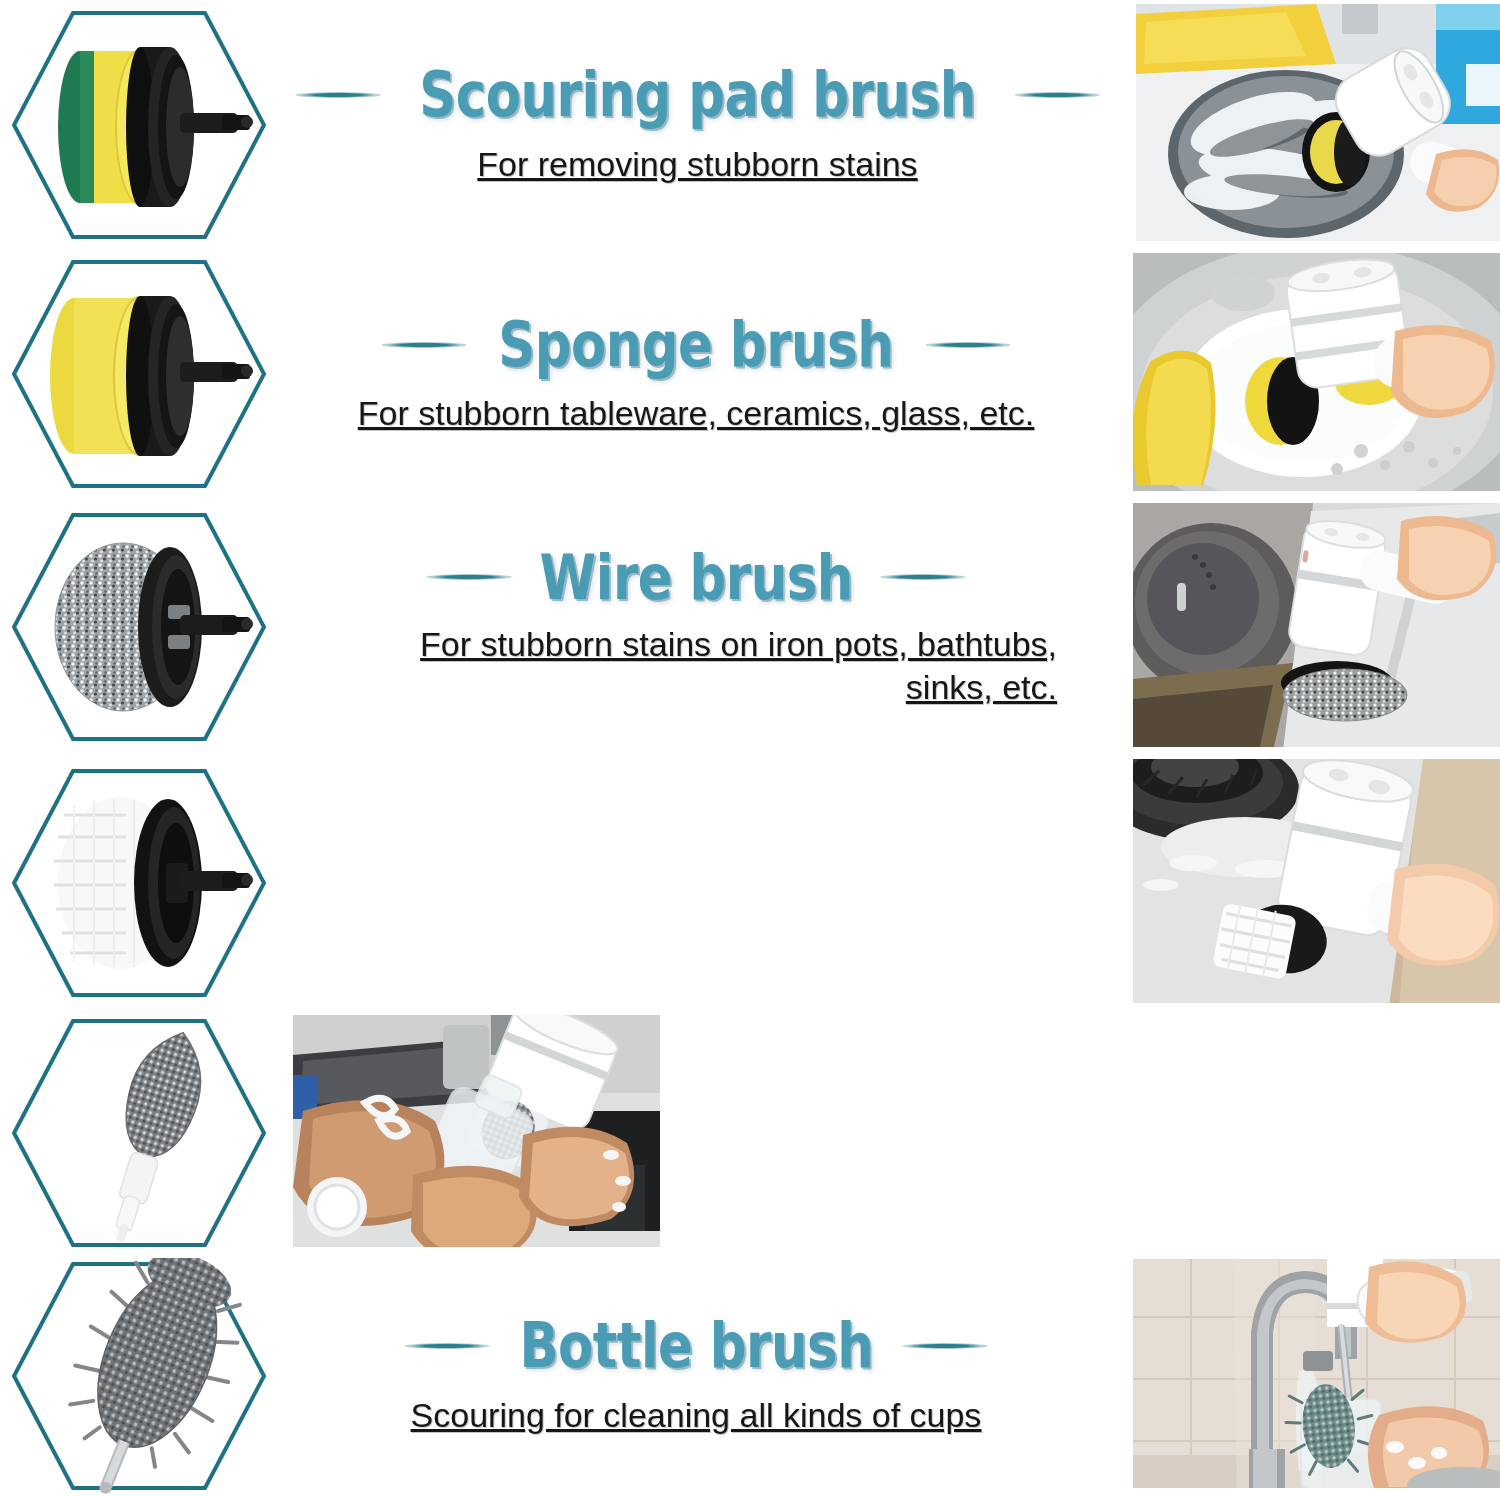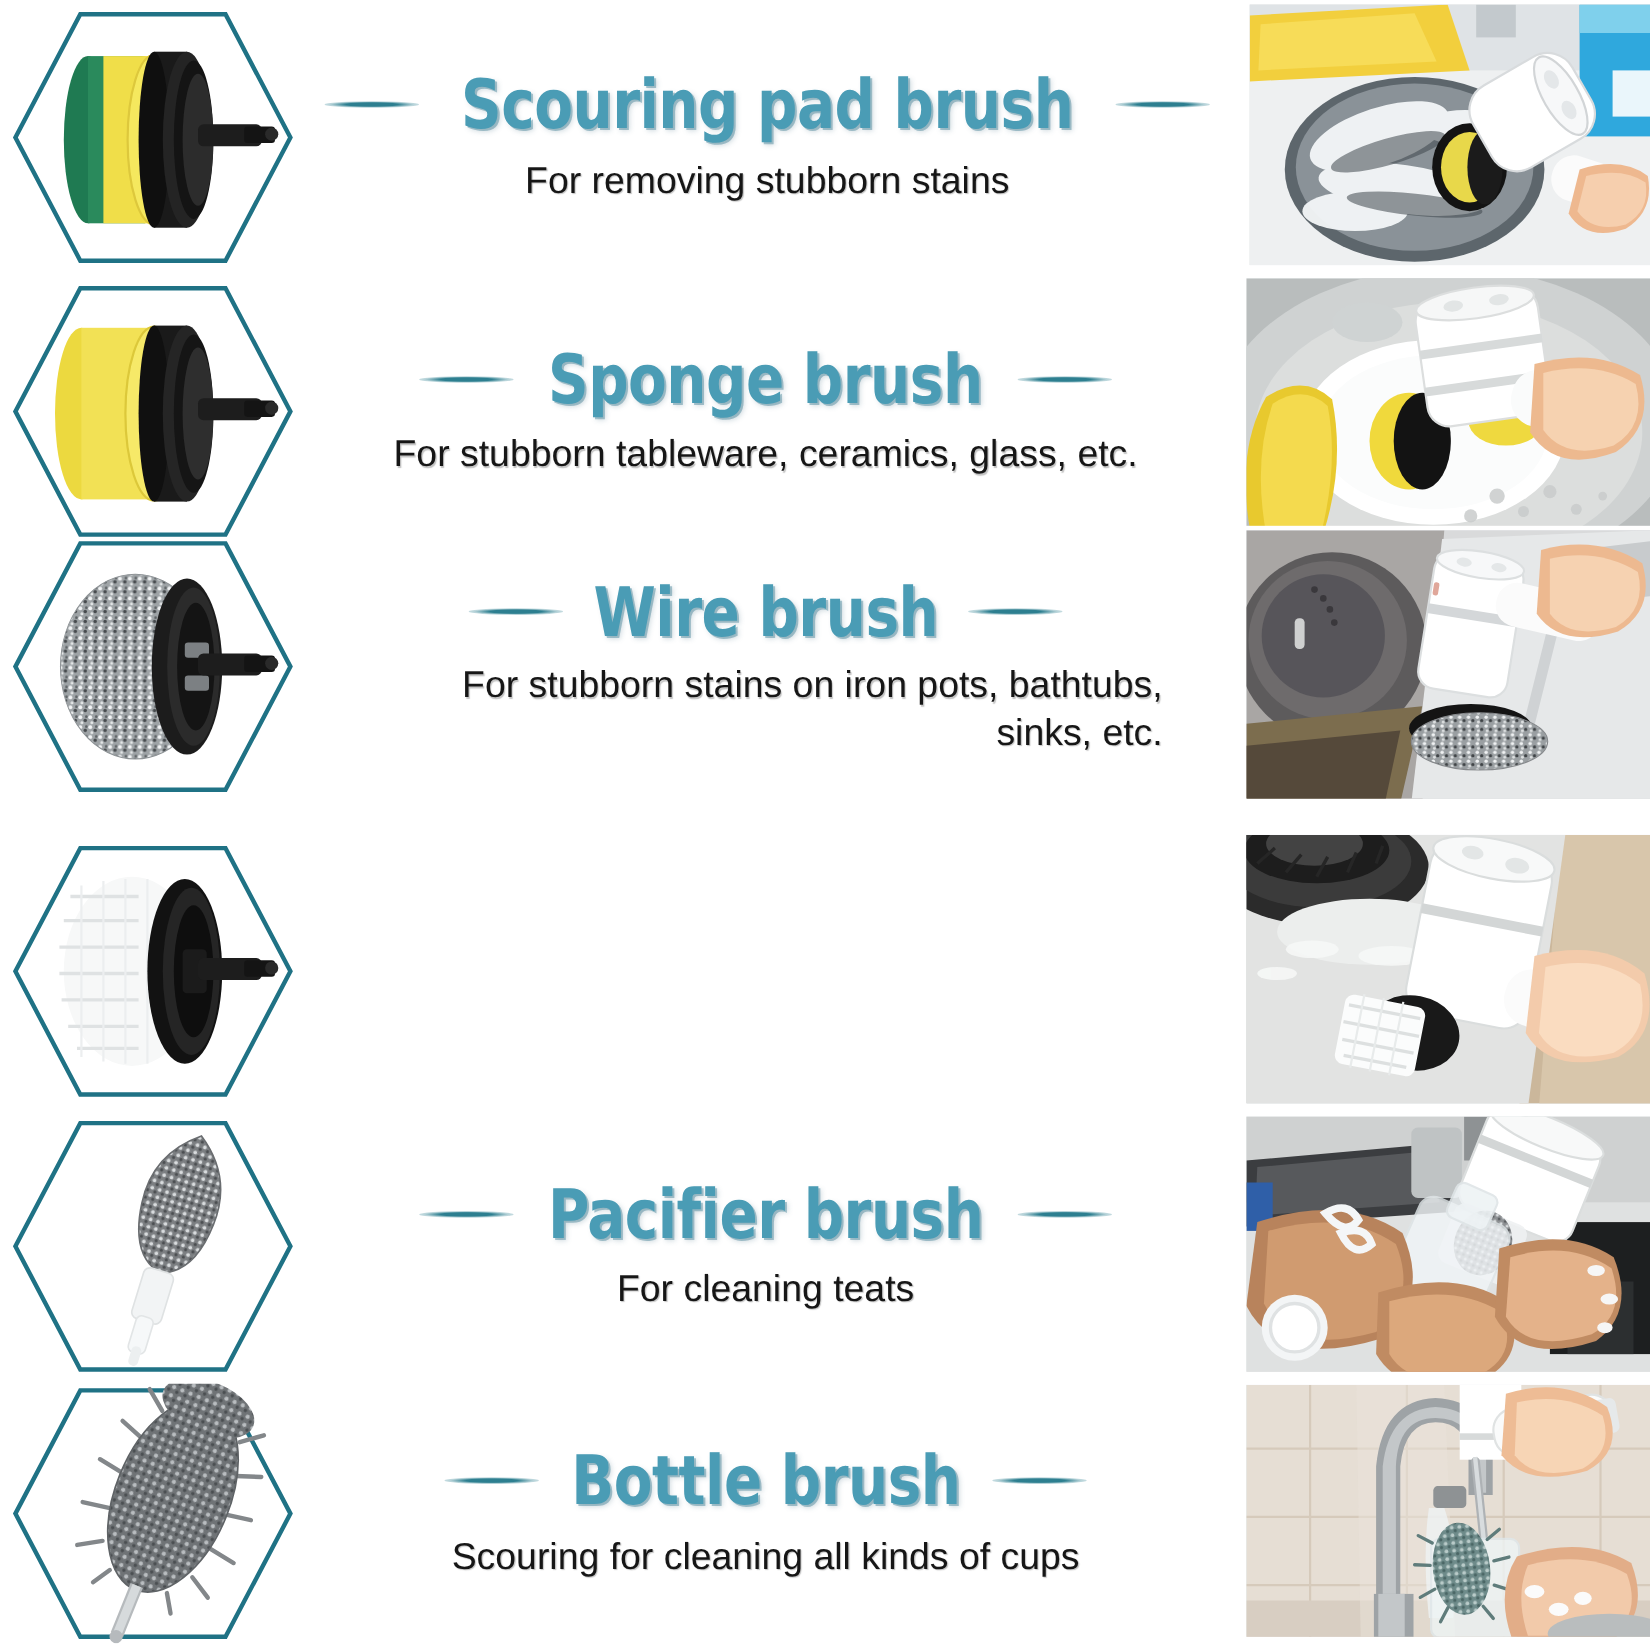--- a/index.html
+++ b/index.html
@@ -7,21 +7,21 @@
     width:1500px;height:1496px;background:#ffffff;
     font-family:"Liberation Sans",sans-serif;
     overflow:hidden;position:relative;
   }
   .sheet{position:relative;width:1500px;height:1496px;background:#fff;}
 
   
   .row{position:absolute;left:0;width:1500px;display:flex;align-items:stretch;}
   .r0{top:0;height:249px;}
   .r1{top:249px;height:250px;}
-  .r2{top:478px;height:256px;}
+  .r2{top:499px;height:256px;}
   .r3{top:755px;height:256px;}
   .r4{top:1011px;height:244px;}
   .r5{top:1255px;height:241px;}
 
   
   .hexcell{position:relative;width:285px;flex:0 0 285px;}
   .hexwrap{position:absolute;left:8px;top:50%;transform:translateY(-50%);
            width:262px;height:236px;}
   .hexsvg{position:absolute;inset:0;width:100%;height:100%;}
   .art{position:absolute;inset:0;}
@@ -40,20 +40,21 @@
     letter-spacing:-0.5px;
     transform:scaleX(0.92);transform-origin:center;
     text-shadow:2px 2px 0 rgba(70,130,150,0.45), 3px 3px 5px rgba(80,120,140,0.25);
   }
   .ttl.sm{font-size:58px;}
   .desc{
     color:#161616;font-size:34px;line-height:1.26;margin-top:16px;
     font-family:"Liberation Sans",sans-serif;font-weight:400;
     text-shadow:1px 1px 1px rgba(120,120,120,0.45);
     text-align:center;
+    text-decoration:underline;
   }
   .desc.left{text-align:right;padding-left:46px;padding-right:40px;}
   .desc.two{margin-top:14px;}
 
   
   .photocell{position:relative;width:375px;flex:0 0 375px;overflow:hidden;background:#fff;}
   .photo{position:absolute;left:8px;right:0;top:4px;bottom:8px;overflow:hidden;background:#dfe3e4;}
   .ph{position:absolute;inset:0;}
 </style>
 </head>
@@ -408,28 +409,20 @@
             <path d="M150 14 q38 28 34 74 q-4 48 -34 56 q-30 -8 -34 -56 q-4 -46 34 -74 Z" fill="url(#sili)"></path>
             <path d="M150 14 q38 28 34 74 q-4 48 -34 56 q-30 -8 -34 -56 q-4 -46 34 -74 Z" fill="none" stroke="#6a6d70" stroke-width="1.5"></path>
             <rect x="136" y="142" width="28" height="48" rx="6" fill="#f2f4f5" stroke="#dfe2e3" stroke-width="1.5"></rect>
             <rect x="142" y="186" width="16" height="34" rx="5" fill="#f6f8f9" stroke="#e2e5e6" stroke-width="1.5"></rect>
             <rect x="146" y="214" width="9" height="18" rx="4" fill="#eceff0"></rect>
           </g>
         </svg>
       </div>
     </div>
 
-    <div class="textcell">
-      <div class="titleline">
-        <span class="dash"></span>
-        <span class="ttl">Pacifier brush</span>
-        <span class="dash"></span>
-      </div>
-      <div class="desc">For cleaning teats</div>
-    </div>
 
     <div class="photocell">
       <div class="photo">
         <svg class="ph" viewBox="0 0 367 237" preserveAspectRatio="none">
           <defs>
             <pattern id="sili2" width="6" height="6" patternUnits="userSpaceOnUse">
               <rect width="6" height="6" fill="#8e9194"></rect>
               <circle cx="1.6" cy="1.6" r="1.4" fill="#dadddf"></circle>
               <circle cx="4.4" cy="4.2" r="1.3" fill="#5a5d60"></circle>
             </pattern>

